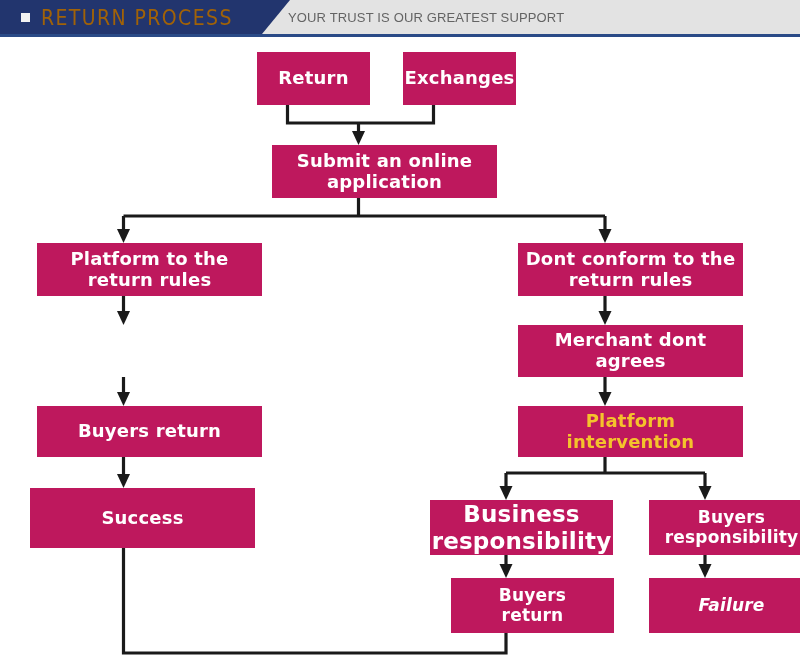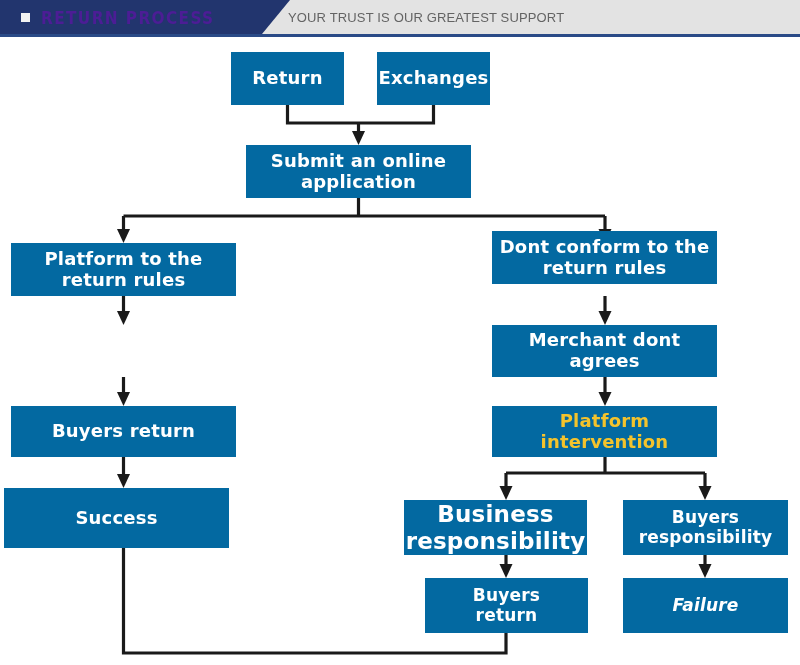--- a/index.html
+++ b/index.html
@@ -43,23 +43,23 @@
     position: absolute;
     left: 21px; top: 13px;
     width: 9px; height: 9px;
     background: #f2f2f2;
   }
   #header-title {
     position: absolute;
     left: 41px; top: 2px;
     height: 32px;
     line-height: 32px;
-    color: #4c1d95;
-    font-size: 17px;
-    font-weight: 700;
+    color: #a16207;
+    font-size: 21px;
+    font-weight: 400;
     letter-spacing: 1.4px;
     white-space: nowrap;
     font-family: "DejaVu Sans Condensed", "Liberation Sans Narrow", "Liberation Sans", sans-serif;
   }
   #header-tagline {
     position: absolute;
     left: 288px; top: 2px;
     height: 32px;
     line-height: 32px;
     color: #646464;
@@ -67,32 +67,33 @@
     font-weight: 400;
     letter-spacing: 0.15px;
     white-space: nowrap;
     font-family: "Liberation Sans", sans-serif;
   }
 
   
   .node {
     position: absolute;
     box-sizing: border-box;
-    background: #0369a1;
+    background: #be185d;
     color: #ffffff;
     display: flex;
     align-items: center;
     justify-content: center;
     text-align: center;
     font-weight: 700;
     font-size: 18px;
     line-height: 1.15;
     letter-spacing: 0.2px;
     padding: 2px 4px;
     font-family: "DejaVu Sans", "Liberation Sans", sans-serif;
+    margin-left: 26px;
   }
   .node.accent { color: #f4c32c; }
   .node .txt { display: block; white-space: pre-line; }
 
   
   #connectors {
     position: absolute;
     left: 0; top: 0;
     width: 800px; height: 665px;
     pointer-events: none;
@@ -178,21 +179,21 @@
 
 
   <div class="node" style="left:11px;top:406px;width:225px;height:51px;">
     <span class="txt">Buyers return</span>
   </div>
 
   <div class="node" style="left:4px;top:488px;width:225px;height:60px;">
     <span class="txt">Success</span>
   </div>
 
-  <div class="node" style="left:492px;top:231px;width:225px;height:53px;">
+  <div class="node" style="left:492px;top:243px;width:225px;height:53px;">
     <span class="txt">Dont conform to the
 return rules</span>
   </div>
 
   <div class="node" style="left:492px;top:325px;width:225px;height:52px;">
     <span class="txt">Merchant dont agrees</span>
   </div>
 
   <div class="node accent" style="left:492px;top:406px;width:225px;height:51px;">
     <span class="txt">Platform

